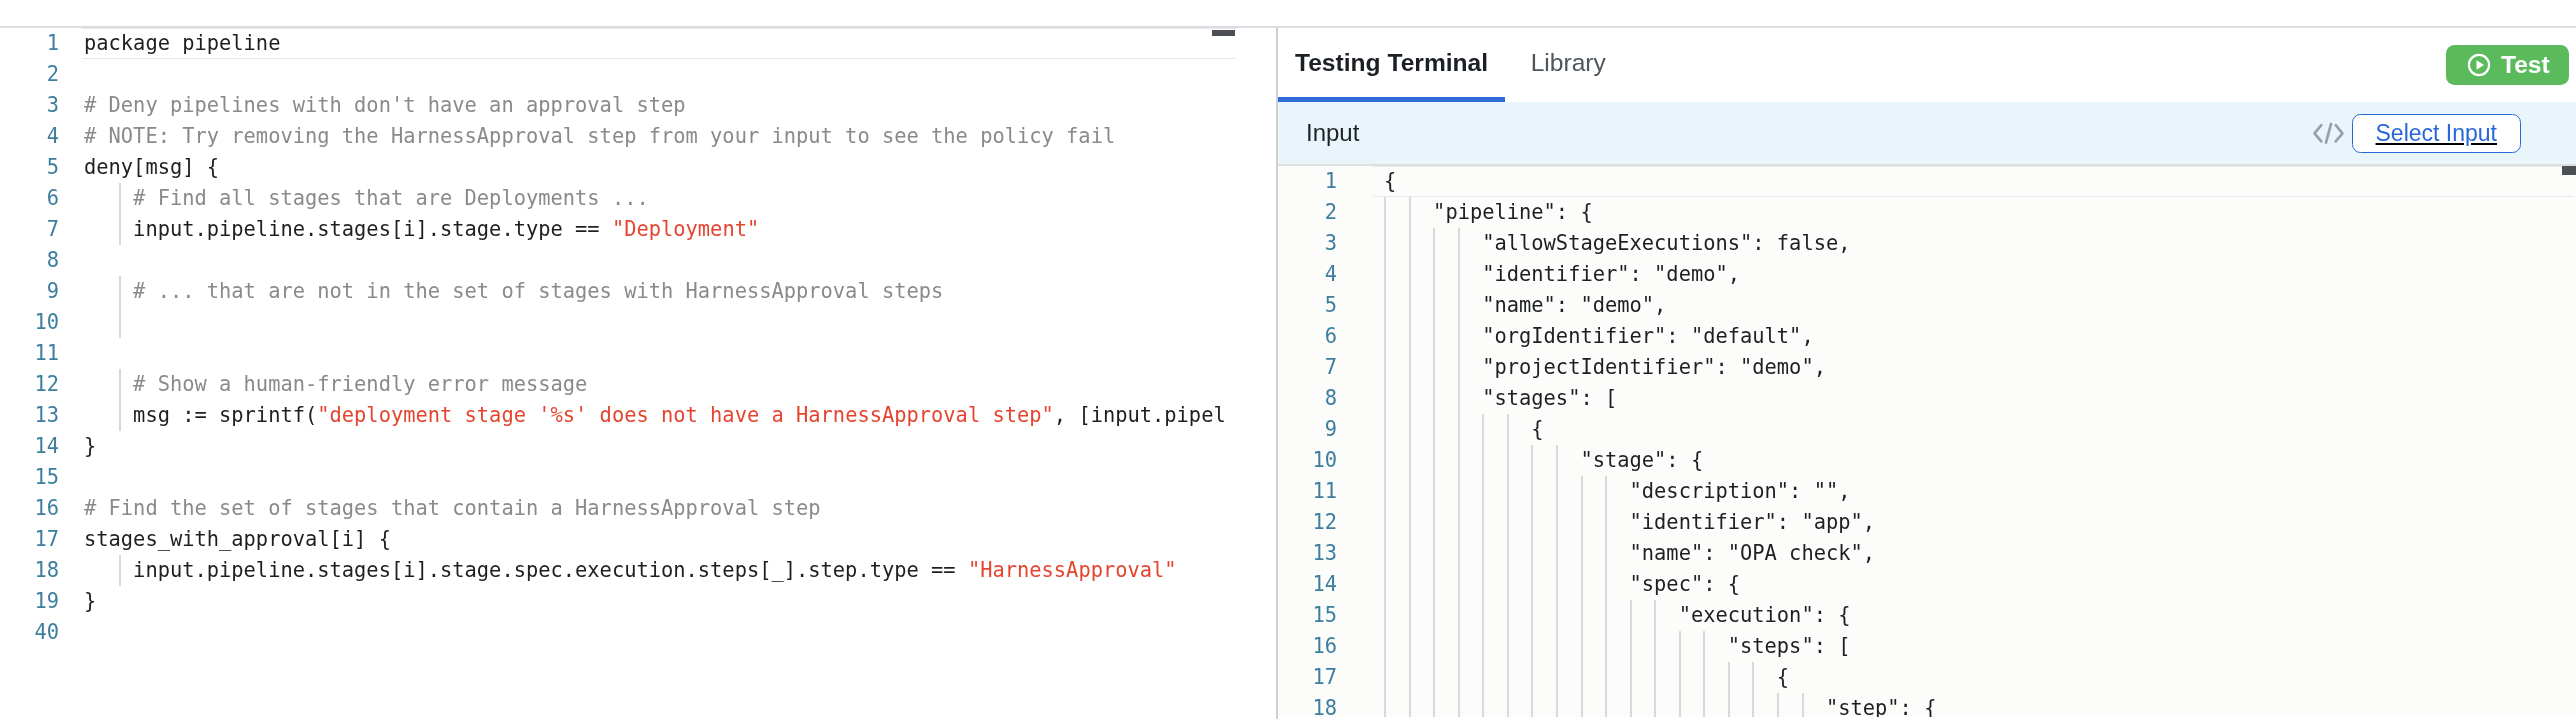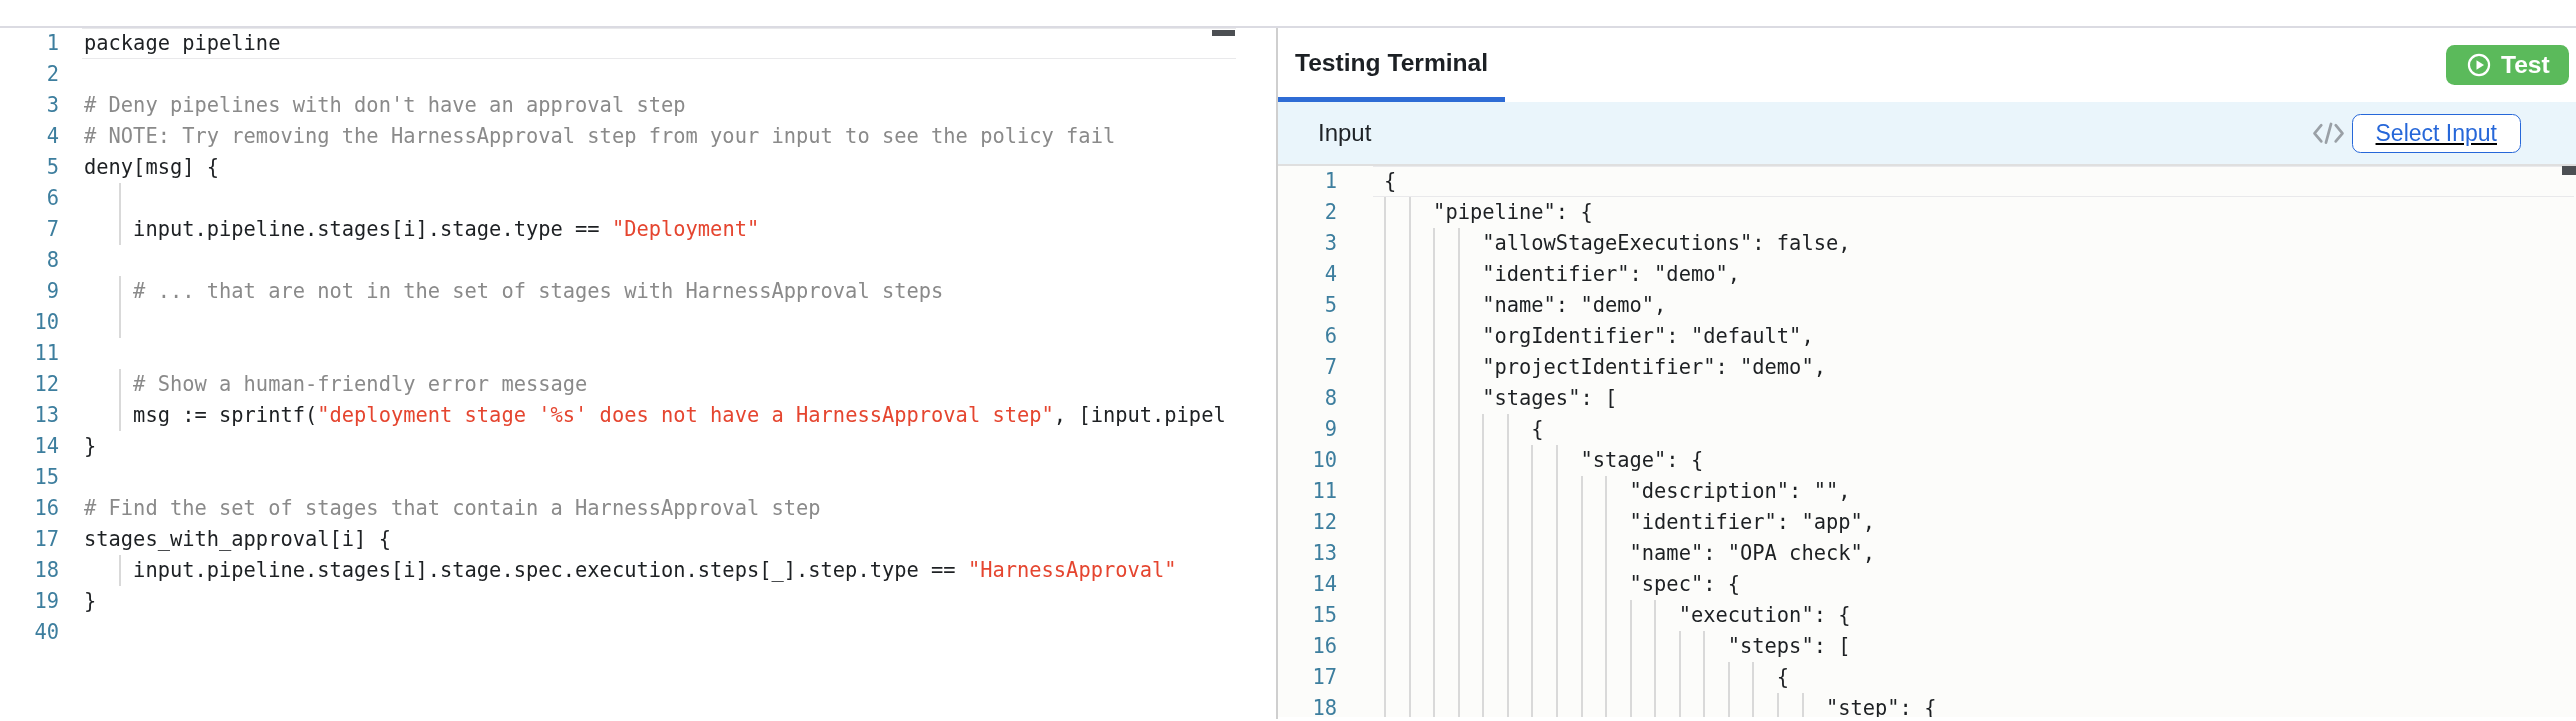--- a/index.html
+++ b/index.html
@@ -44,21 +44,21 @@
     border-bottom: 5.1px solid transparent; cursor: pointer; }
   .tab.active { color: #1c2024; font-weight: bold; border-bottom-color: #2e6cd5; border-radius: 0 0 0 0; justify-content: center; }
   .tab.active { position: relative; }
   .tab + .tab { margin-left: 8.5px; }
 
   .test-btn { position: absolute; right: 6.8px; top: 17px; height: 40px; display: flex; align-items: center;
     gap: 9.3px; padding: 0 19.5px; background: #5bba5b; border: none; border-radius: 8.5px;
     color: #ffffff; font-family: "Liberation Sans", sans-serif; font-size: 24.6px; font-weight: bold; cursor: pointer; }
 
   .input-bar { height: 64px; background: #eaf5fb; border-bottom: 2.5px solid #dfdfdf;
-    display: flex; align-items: center; padding-left: 40px; }
+    display: flex; align-items: center; padding-left: 28px; }
   .input-title { font-size: 24px; color: #1f2327; }
   .input-controls { margin-left: auto; display: flex; align-items: center; gap: 6px; margin-right: 55px; text-decoration: underline; }
   .select-input-btn { height: 39px; padding: 0 23px; background: #ffffff; border: 1.7px solid #2667d9;
     border-radius: 8.5px; color: #2667d9; font-family: "Liberation Sans", sans-serif;
     font-size: 23px; font-weight: 500; cursor: pointer; }
 
   .right-editor { position: relative; height: 551px; background: #fcfcfa; overflow: hidden; }
   .right-editor .editor-lines { width: 100%; }
   .right-editor .code-text { left: 106px; }
   .right-editor .current-hl { left: 95px; right: 1.7px; }
@@ -90,20 +90,21 @@
           <span class="gutter-num">4</span>
           <span class="code-text"><span class="seg-comment"># NOTE: Try removing the HarnessApproval step from your input to see the policy fail</span></span>
         </div>
         <div class="code-row">
           <span class="gutter-num">5</span>
           <span class="code-text"><span class="seg-default">deny[msg] {</span></span>
         </div>
         <div class="code-row">
           <div class="indent-guide" style="left: 119px;"></div>
           <span class="gutter-num">6</span>
+          <span class="code-text"><span class="seg-comment">    # Find all stages that are Deployments ...</span></span>
         </div>
         <div class="code-row">
           <div class="indent-guide" style="left: 119px;"></div>
           <span class="gutter-num">7</span>
           <span class="code-text"><span class="seg-default">    input.pipeline.stages[i].stage.type == </span><span class="seg-string">"Deployment"</span></span>
         </div>
         <div class="code-row">
           <span class="gutter-num">8</span>
           <span class="code-text"></span>
         </div>
@@ -163,20 +164,23 @@
     <div class="cursor-marker marker-left"></div>
   </div>
 
   <div class="divider"></div>
 
   <div class="right-panel">
 
     <div class="tabs-row">
       <div class="tab active">
         <span>Testing Terminal</span>
+      </div>
+      <div class="tab">
+        <span>Library</span>
       </div>
       <button class="test-btn">
         <svg width="26" height="26" viewBox="0 0 31 31">
           <circle cx="15.5" cy="15.5" r="12" fill="none" stroke="#ffffff" stroke-width="2.6"></circle>
           <path d="M12.5 9.8 L21.5 15.5 L12.5 21.2 Z" fill="#ffffff"></path>
         </svg>
         <span>Test</span>
       </button>
     </div>
 

